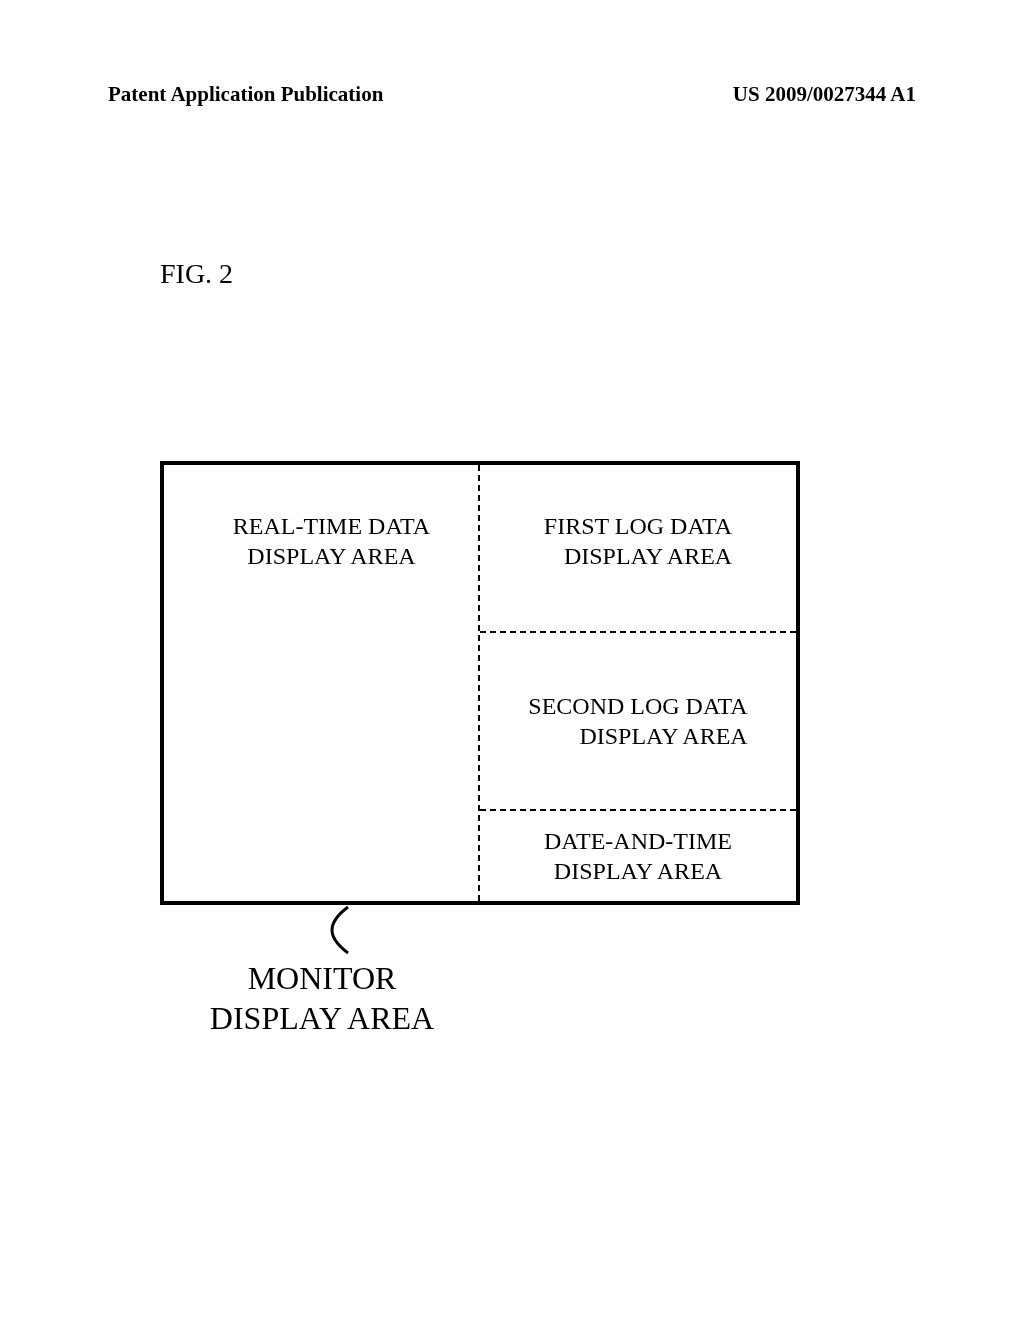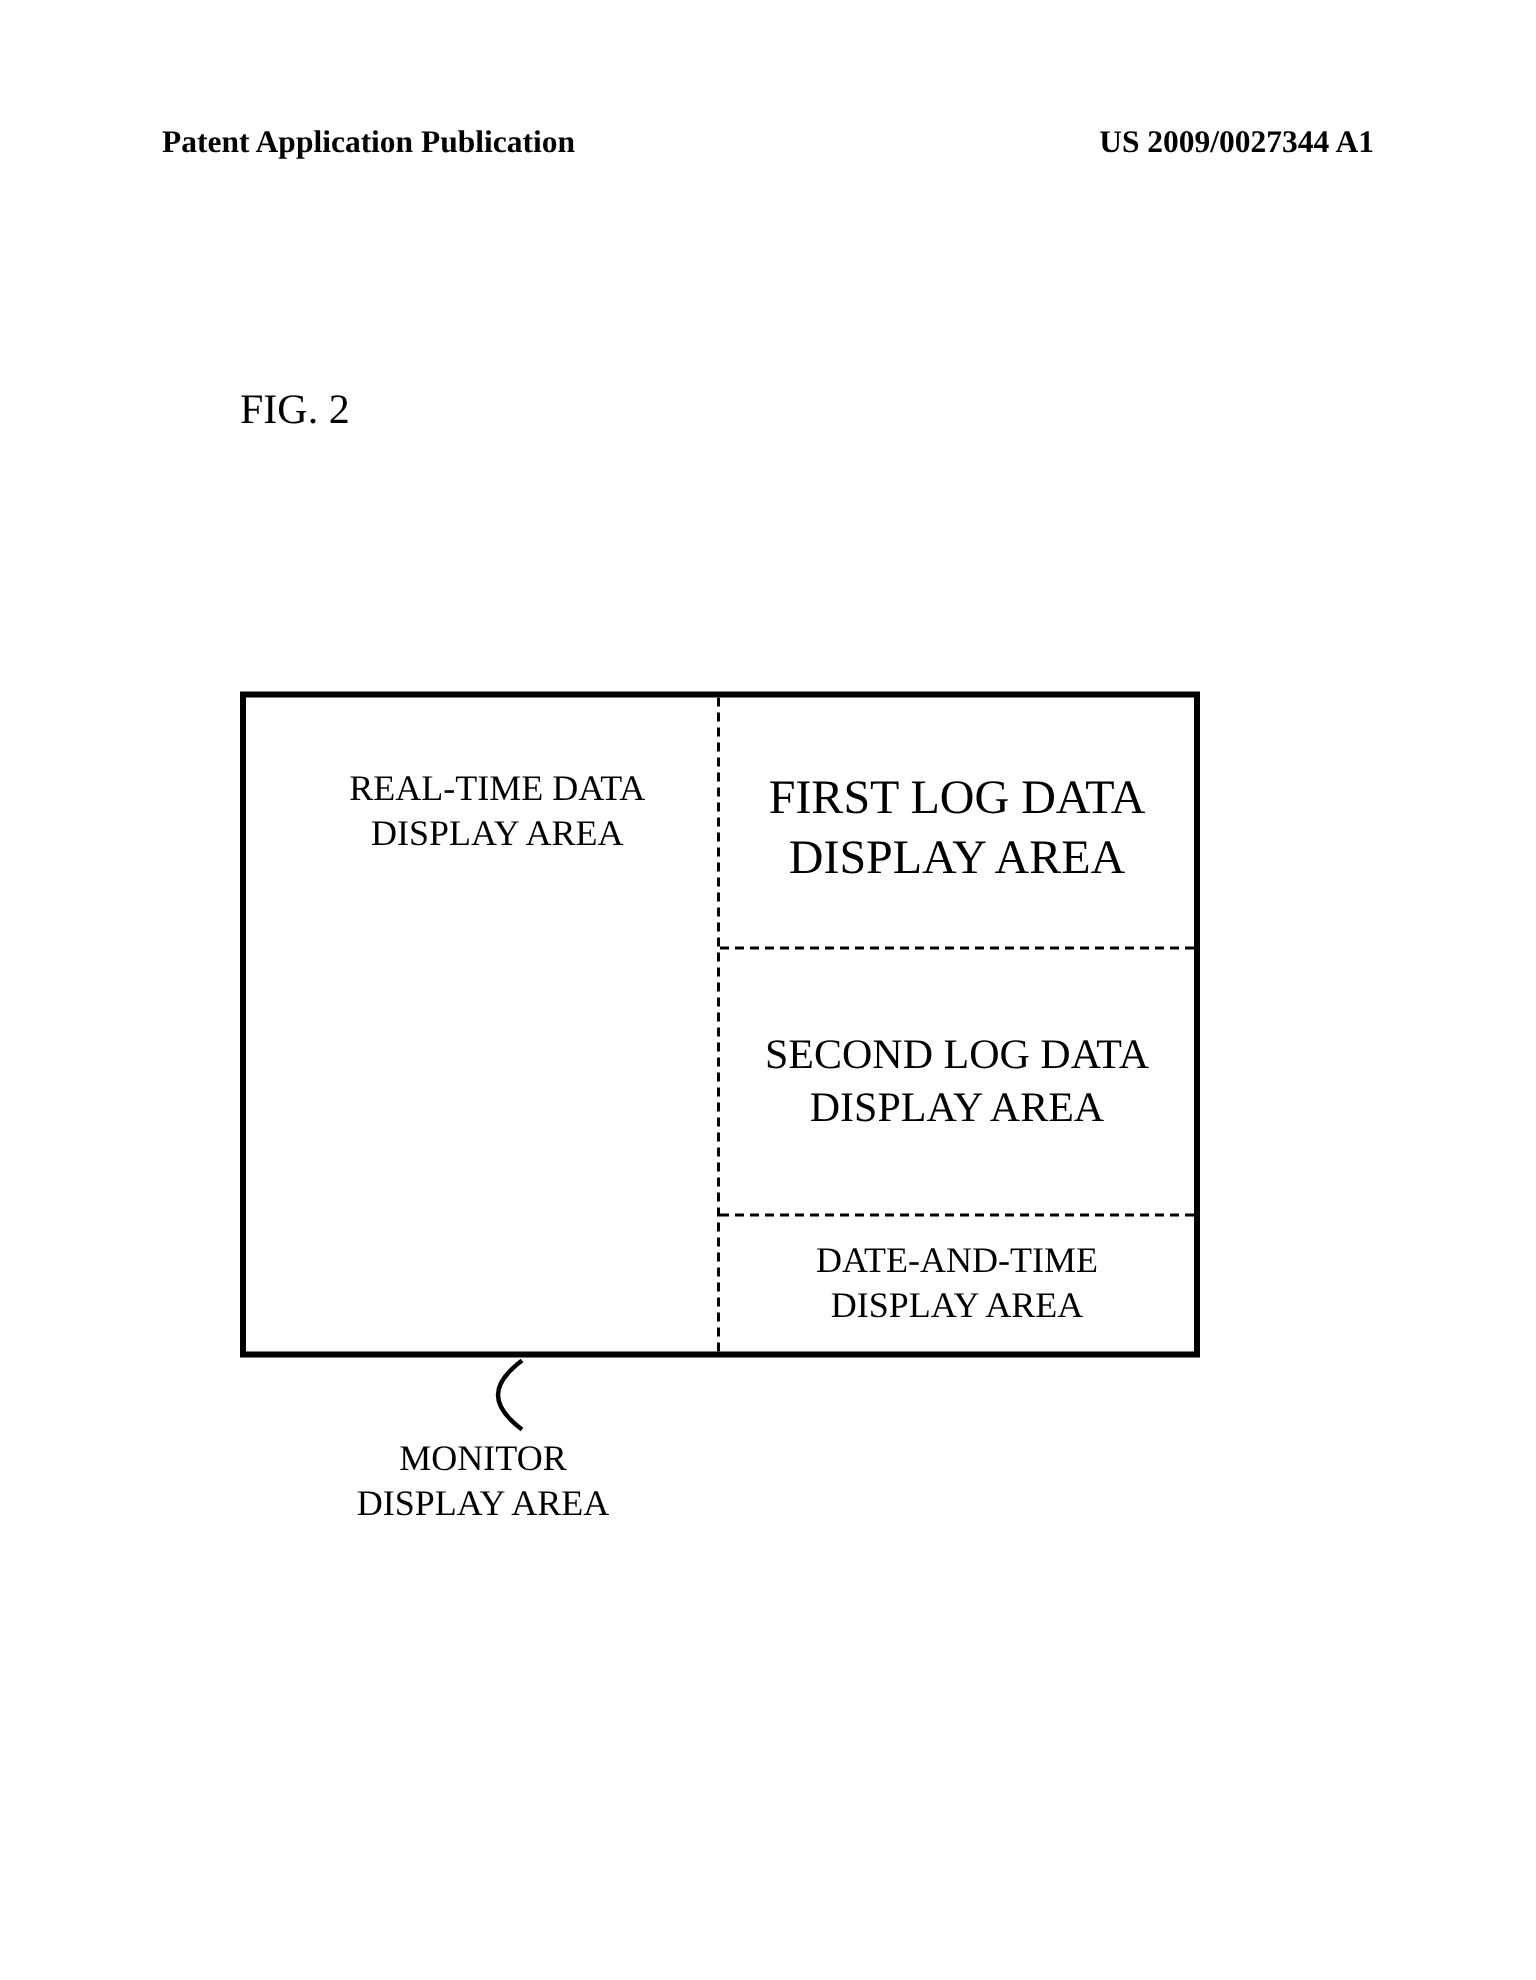--- a/index.html
+++ b/index.html
@@ -76,34 +76,34 @@
     }
     .first-log {
       height: 168px;
       border-bottom: 2.5px dashed #000;
       display: flex;
       align-items: flex-start;
       justify-content: center;
       padding-top: 46px;
     }
     .first-log-label {
-      text-align: center;
-      font-size: 32px;
+      text-align: right;
+      font-size: 24px;
       line-height: 1.25;
     }
     .second-log {
       height: 178px;
       border-bottom: 2.5px dashed #000;
       display: flex;
       align-items: center;
       justify-content: center;
     }
     .second-log-label {
-      text-align: center;
-      font-size: 28px;
+      text-align: right;
+      font-size: 24px;
       line-height: 1.25;
     }
     .date-time {
       flex: 1;
       display: flex;
       align-items: center;
       justify-content: center;
     }
     .date-time-label {
       text-align: center;
@@ -116,21 +116,21 @@
       left: 318px;
       width: 40px;
       height: 50px;
     }
     .monitor-label {
       position: absolute;
       top: 958px;
       left: 182px;
       width: 280px;
       text-align: center;
-      font-size: 24px;
+      font-size: 32px;
       line-height: 1.25;
     }
   </style>
 </head>
 <body>
 
 <div class="header">
   <span class="header-left">Patent Application Publication</span>
   <span class="header-right">US 2009/0027344 A1</span>
 </div>

